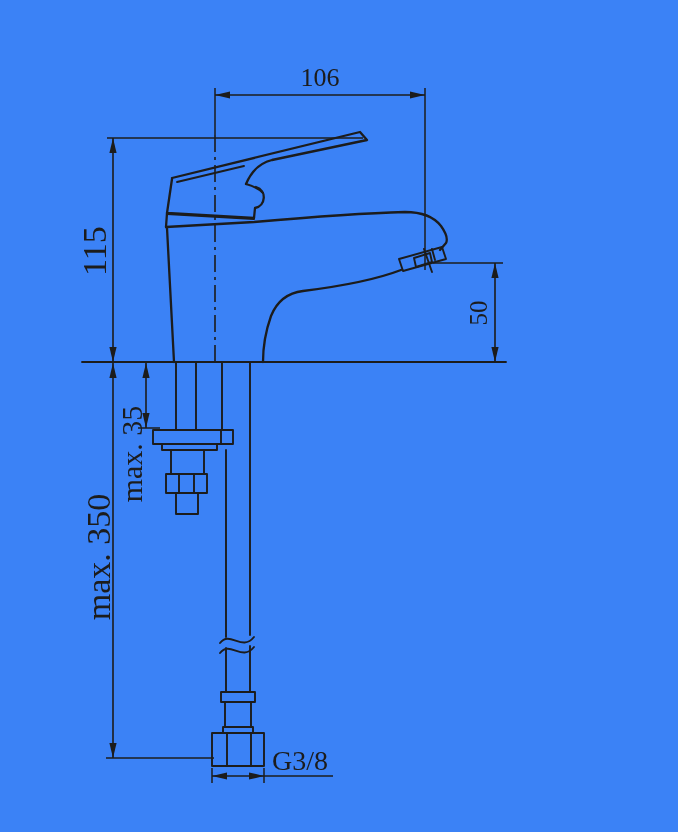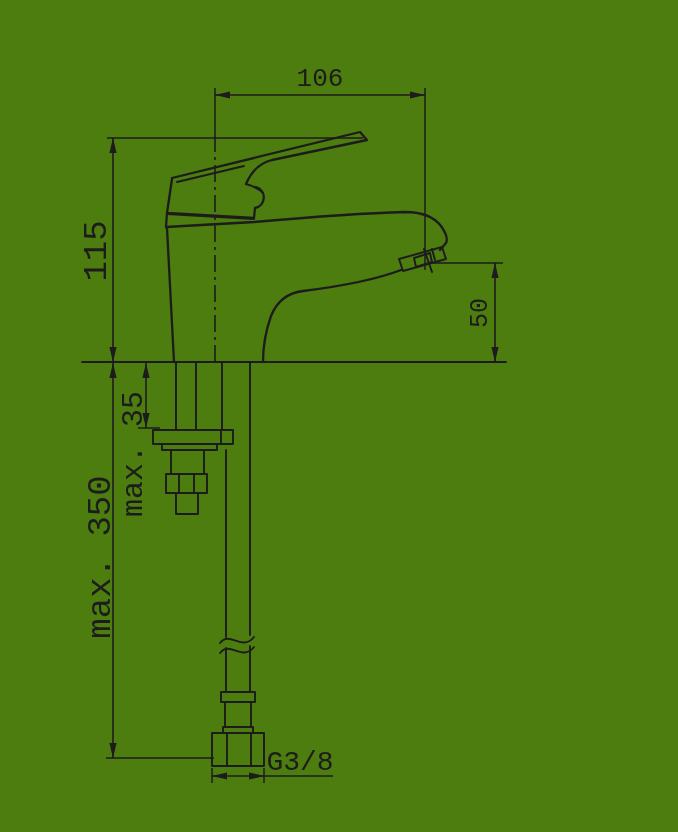--- a/index.html
+++ b/index.html
@@ -1,20 +1,20 @@
 <!DOCTYPE html>
 <html><head>
 <meta charset="utf-8">
 <style>
   html,body{margin:0;padding:0;background:#ffffff;}
   .canvas{
     position:relative;
     width:678px;height:832px;
-    background:#4d7c0f;
-    font-family:Liberation Mono, monospace;
+    background:#3b82f6;
+    font-family:Liberation Serif, serif;
     overflow:hidden;
   }
   svg{position:absolute;left:0;top:0;}
   .outline{fill:none;stroke:#1c1c1c;stroke-width:2.3;stroke-linecap:round;stroke-linejoin:round;}
   .detail{fill:none;stroke:#1c1c1c;stroke-width:1.9;stroke-linecap:round;stroke-linejoin:round;}
   .dim{fill:none;stroke:#1c1c1c;stroke-width:1.6;stroke-linecap:butt;}
   .ext{fill:none;stroke:#1c1c1c;stroke-width:1.5;stroke-linecap:butt;}
   .cl{fill:none;stroke:#1c1c1c;stroke-width:1.6;stroke-dasharray:17 5 3 5;}
   .arrow{fill:#1c1c1c;stroke:none;}
   .dimtext{fill:#1c1c1c;}

